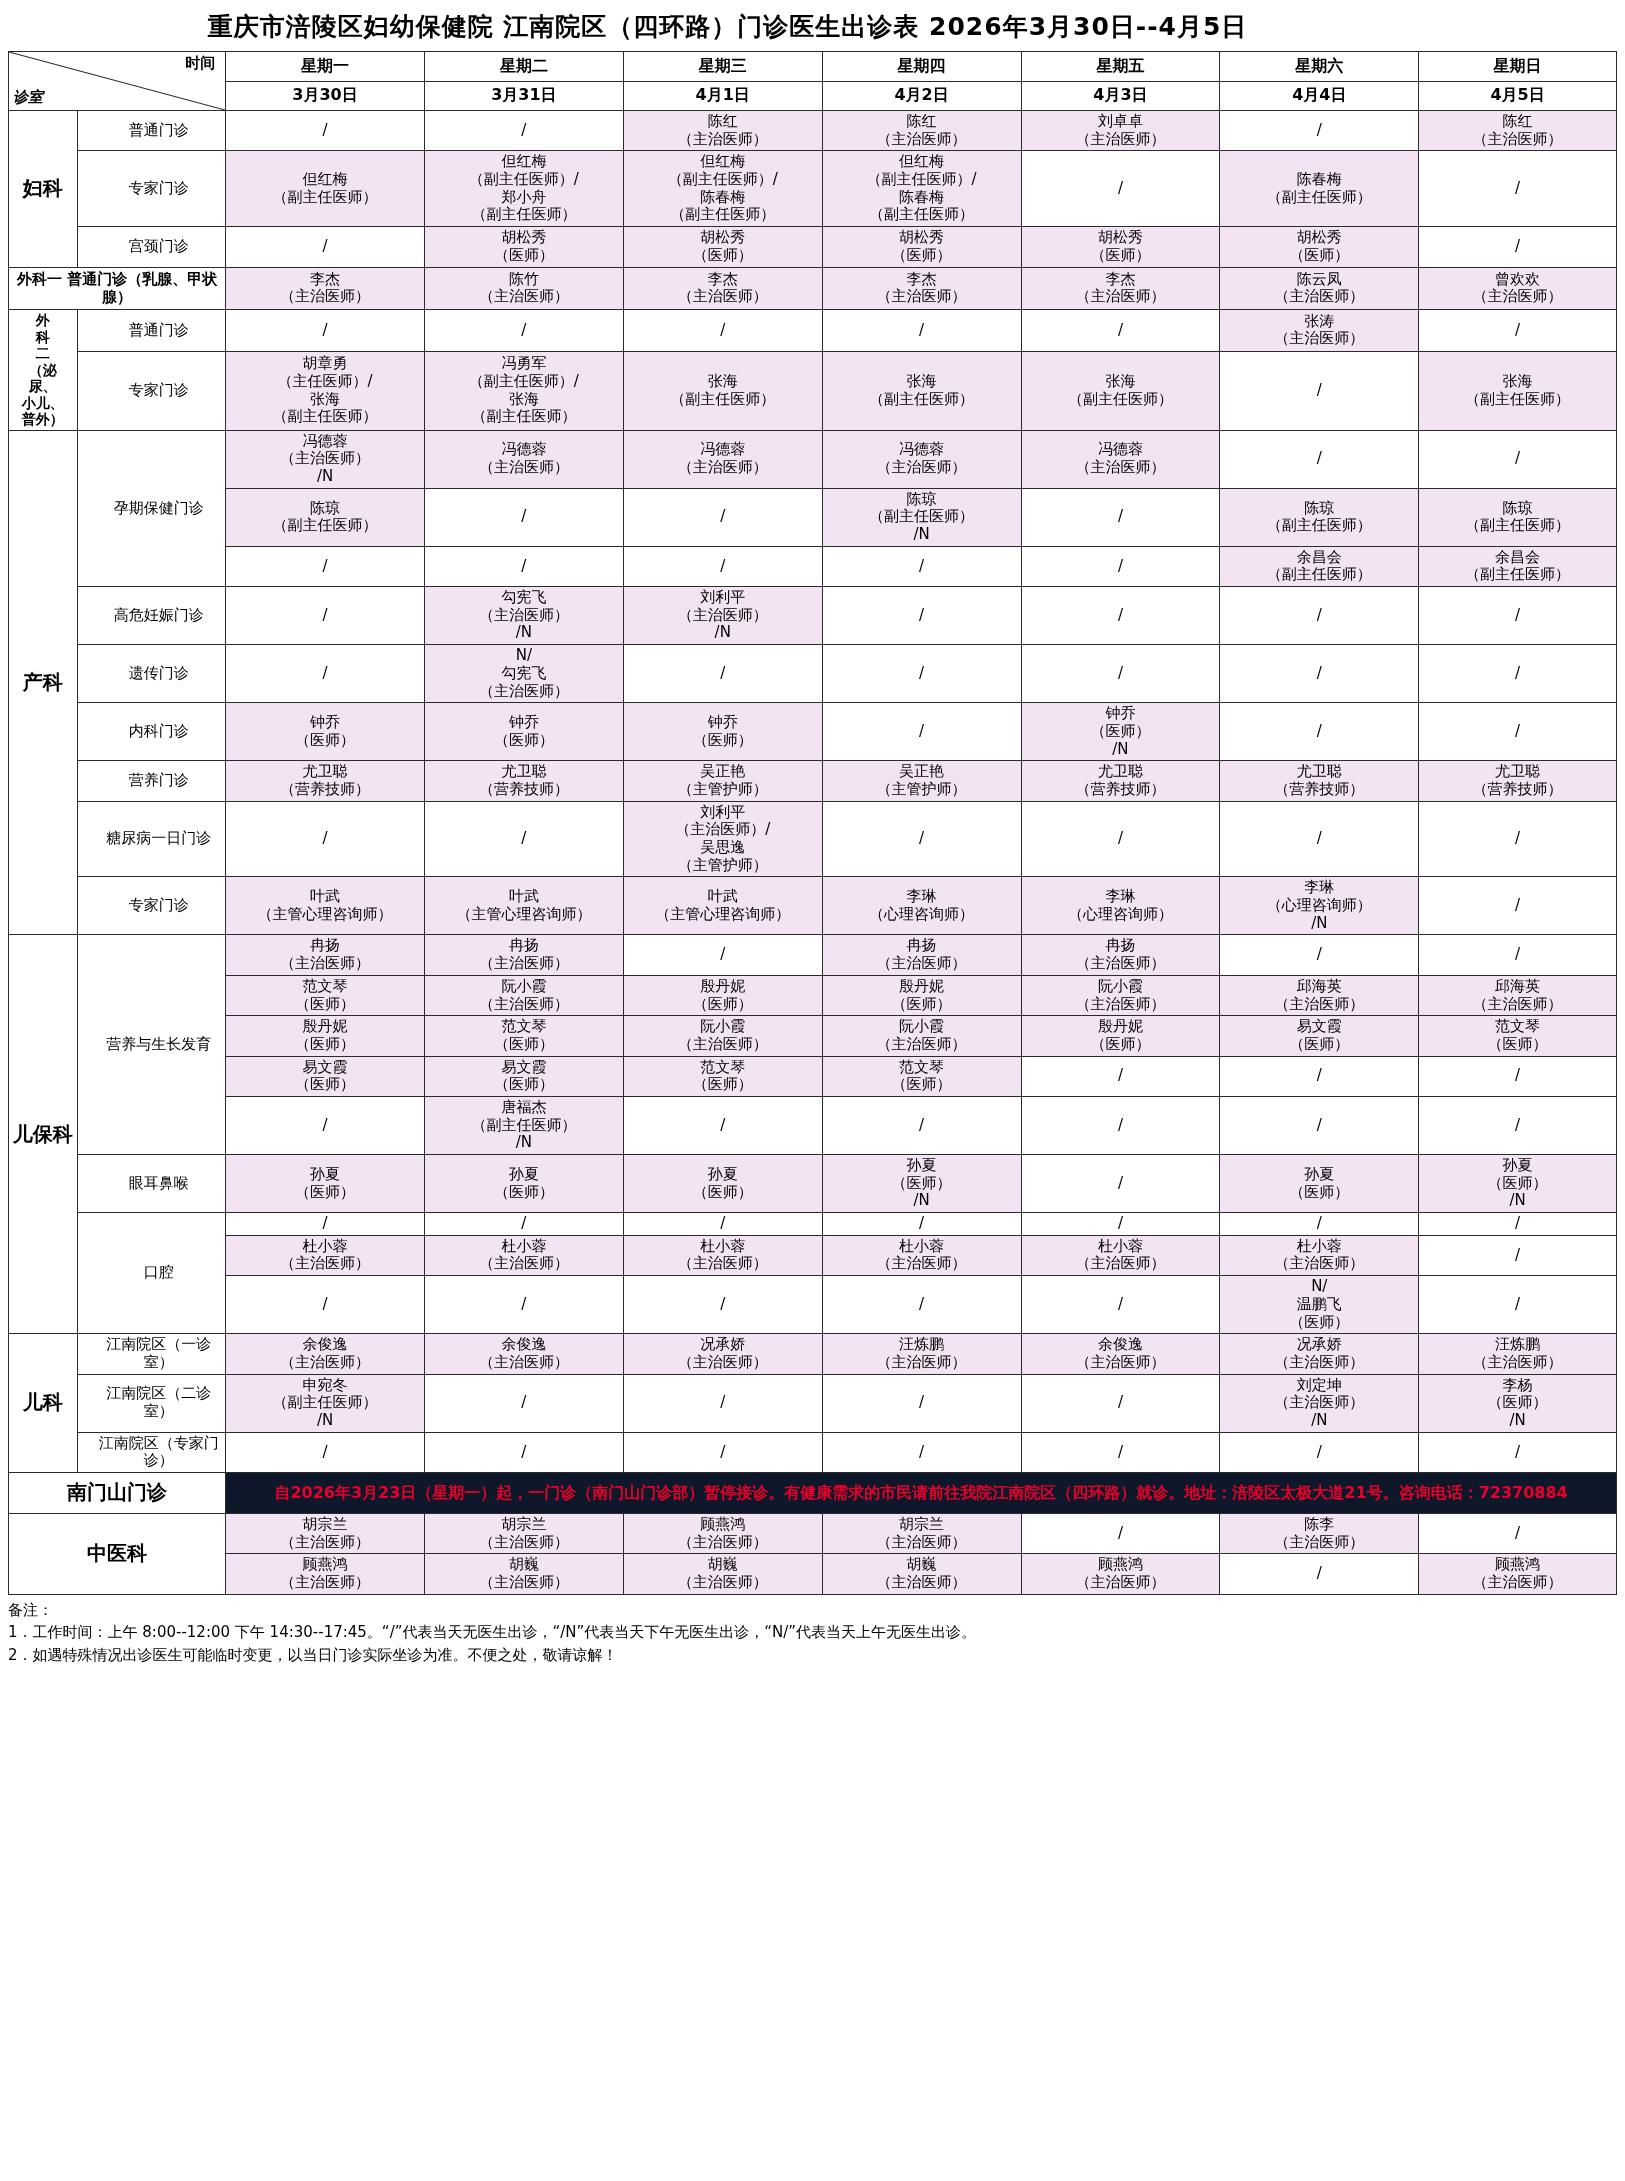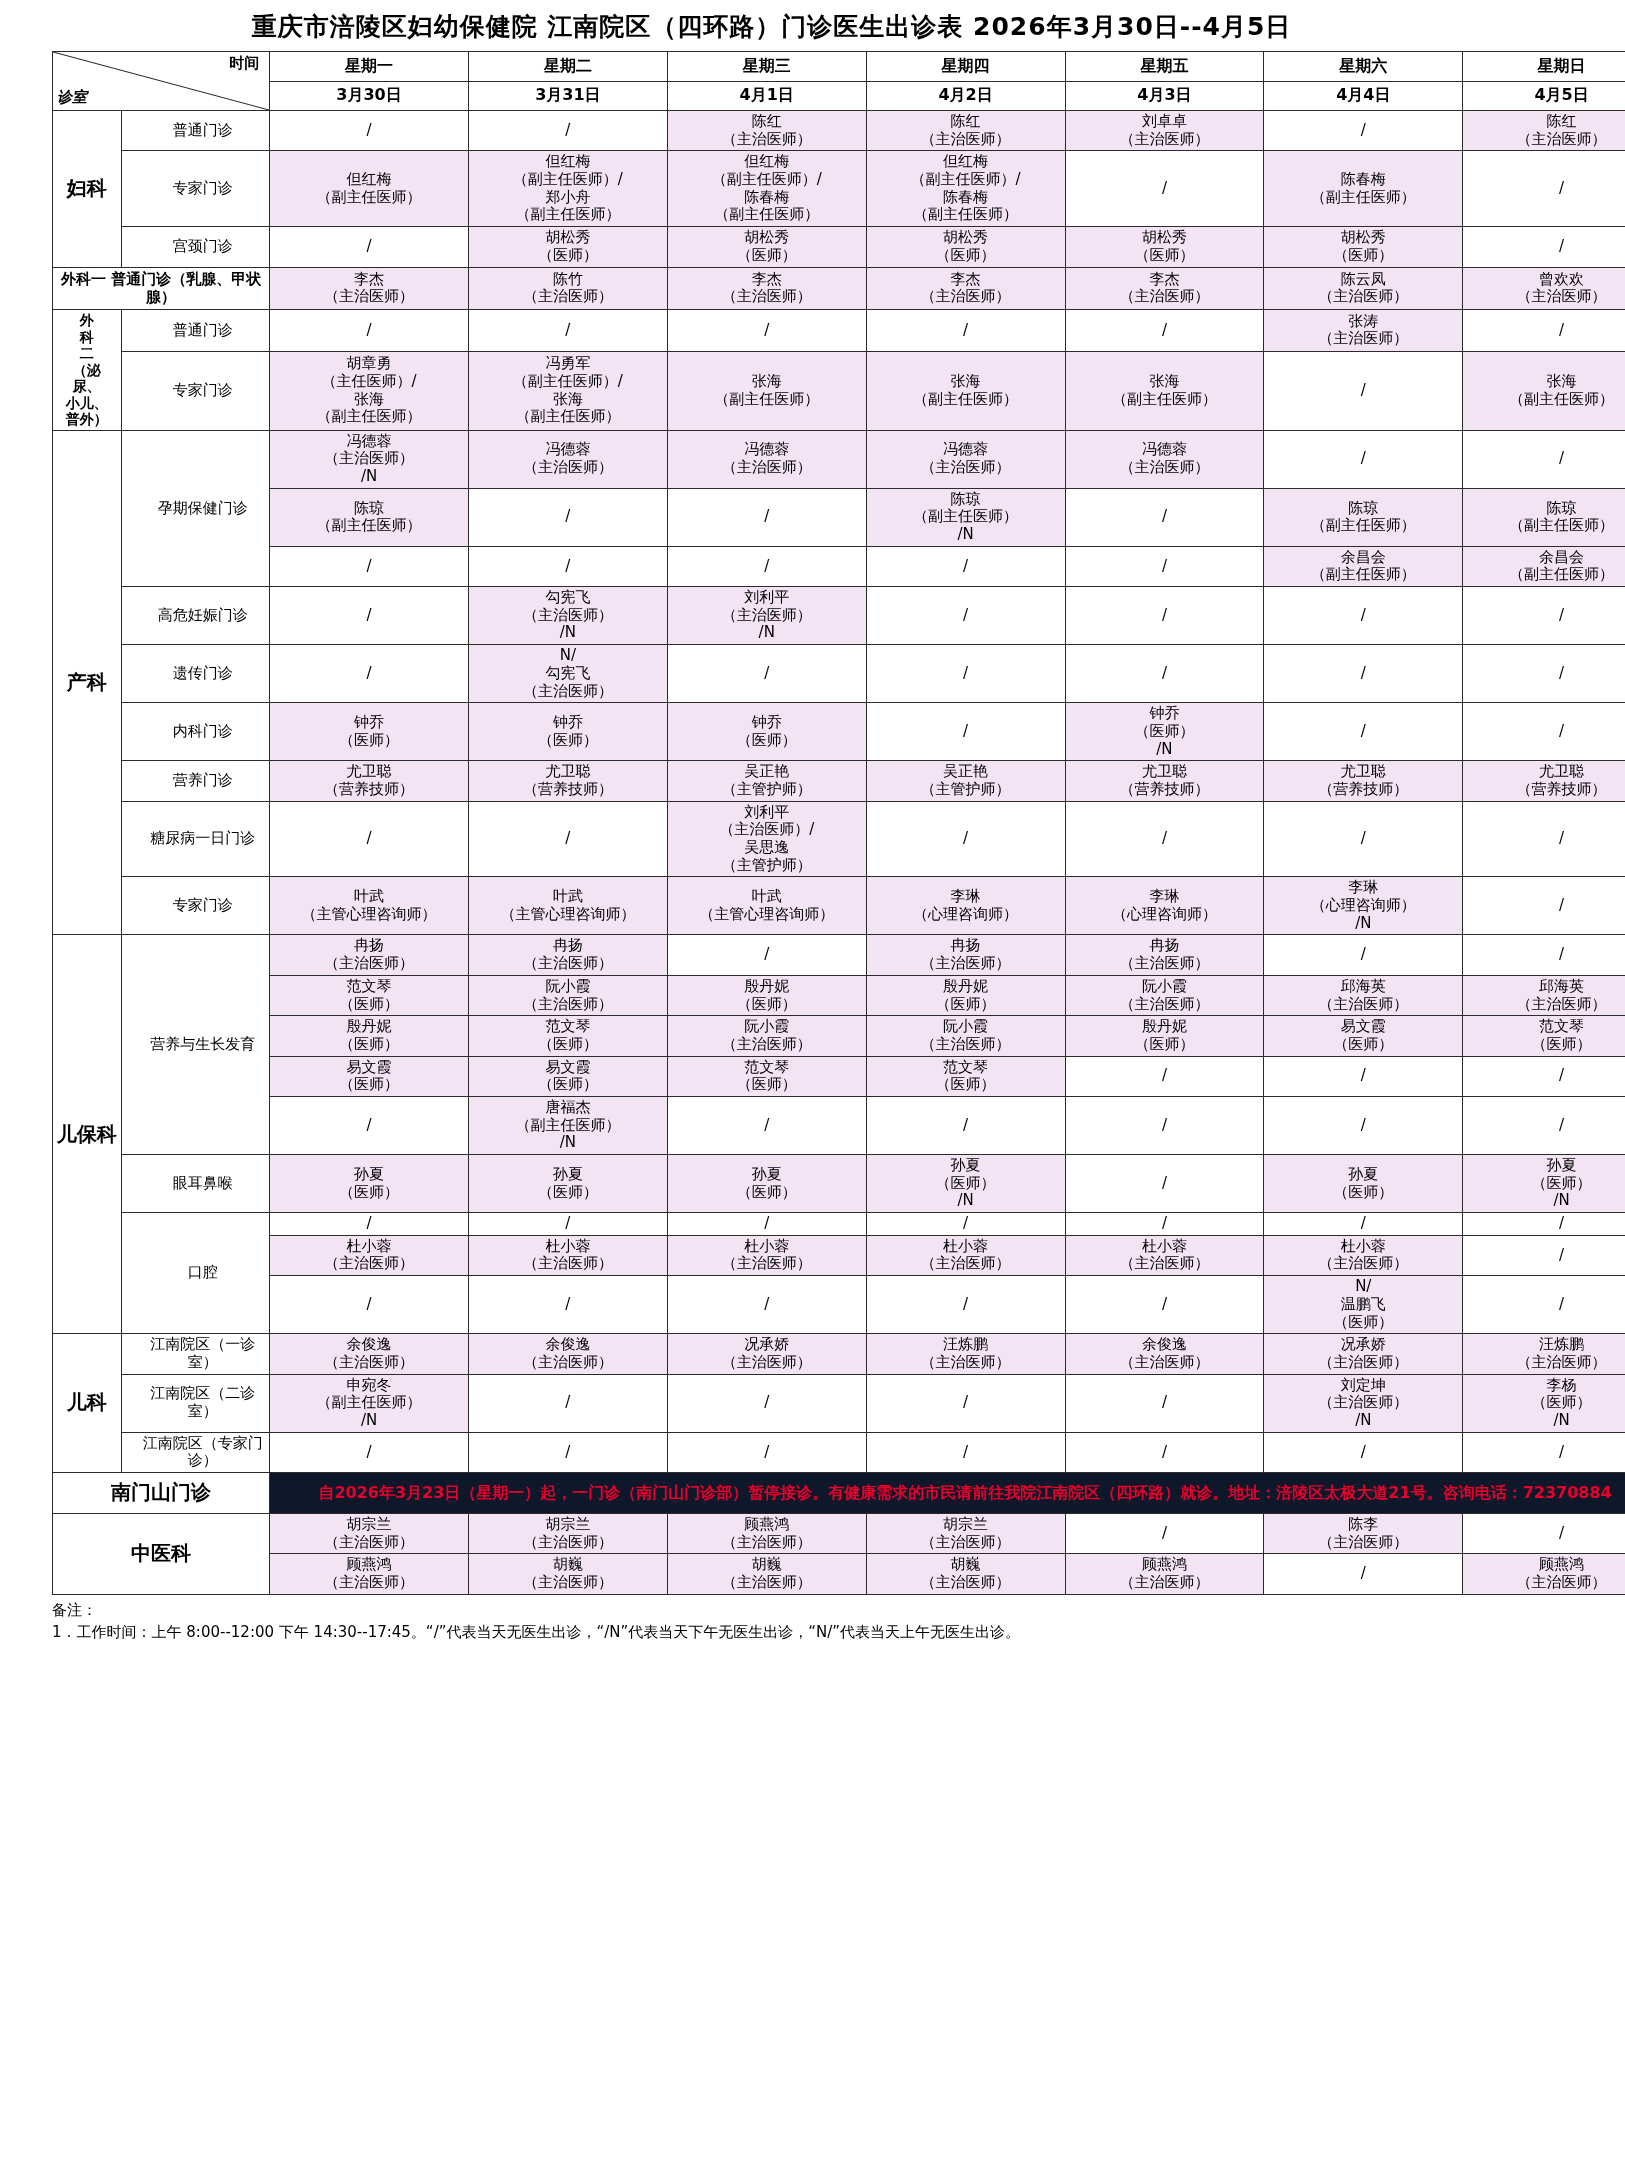--- a/index.html
+++ b/index.html
@@ -1,17 +1,17 @@
 <!DOCTYPE html>
 <html><head>
 <meta charset="utf-8">
 <style>
   html,body{margin:0;padding:0;background:#ffffff;}
   body{font-family:"DejaVu Sans","Liberation Sans",sans-serif;color:#000;}
-  #page{width:1455px;min-height:2181px;box-sizing:border-box;padding:6px 8px 4px 8px;margin-left:44px;}
+  #page{width:1455px;min-height:2181px;box-sizing:border-box;padding:6px 8px 4px 8px;}
   .title{text-align:center;font-size:25px;font-weight:bold;letter-spacing:1px;padding:4px 0 8px 0;}
   table{border-collapse:collapse;width:1609px;table-layout:fixed;}
   td,th{border:1px solid #2b2b2b;text-align:center;vertical-align:middle;font-size:15px;line-height:1.18;padding:2px 1px;}
   .hdr{font-size:16px;font-weight:bold;background:#ffffff;}
   .pink{background:#f3e4f3;}
   .white{background:#ffffff;}
   .vert{font-size:20px;font-weight:bold;}
   .rowlabel{font-size:15px;padding-left:16px;}
   .cell span{display:block;}
   .redbox{color:#e8002a;font-size:16px;font-weight:bold;line-height:1.5;background:#0f172a;}
@@ -917,14 +917,15 @@
             <span>（主治医师）</span>
           </td>
         </tr>
       </tbody>
 
   </table>
 
   <div class="notes">
     <div>备注：</div>
     <div>1．工作时间：上午 8:00--12:00   下午 14:30--17:45。“/”代表当天无医生出诊，“/N”代表当天下午无医生出诊，“N/”代表当天上午无医生出诊。</div>
+    <div>2．如遇特殊情况出诊医生可能临时变更，以当日门诊实际坐诊为准。不便之处，敬请谅解！</div>
   </div>
 </div>
 
 </body></html>

